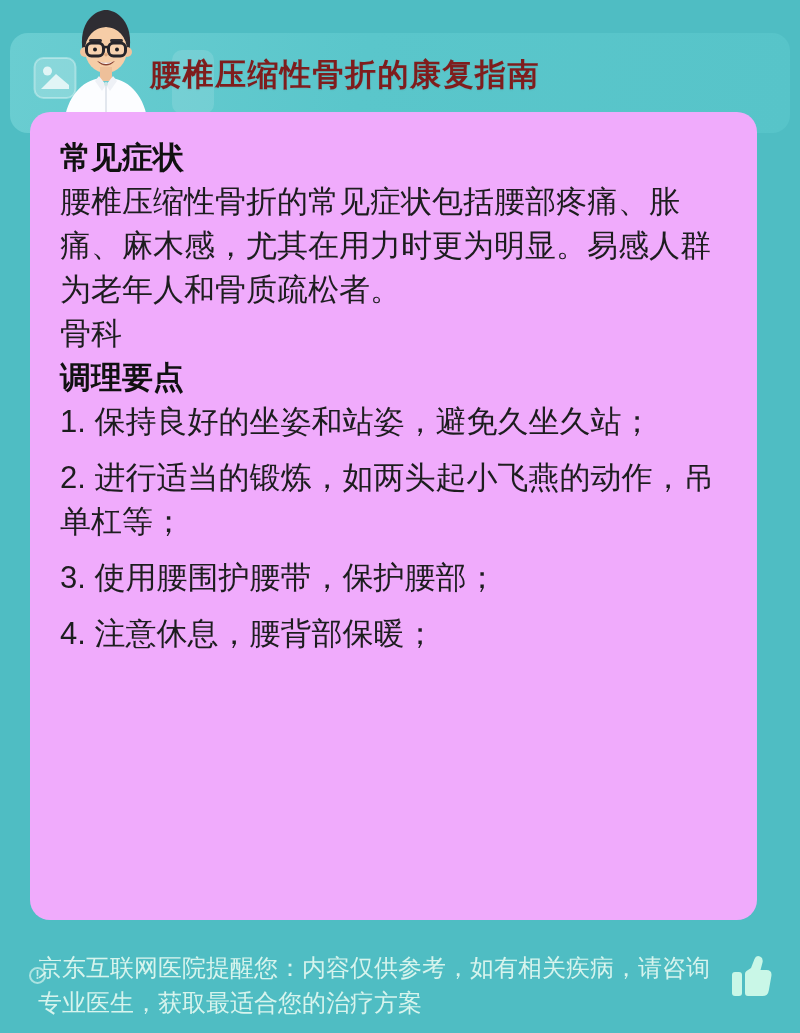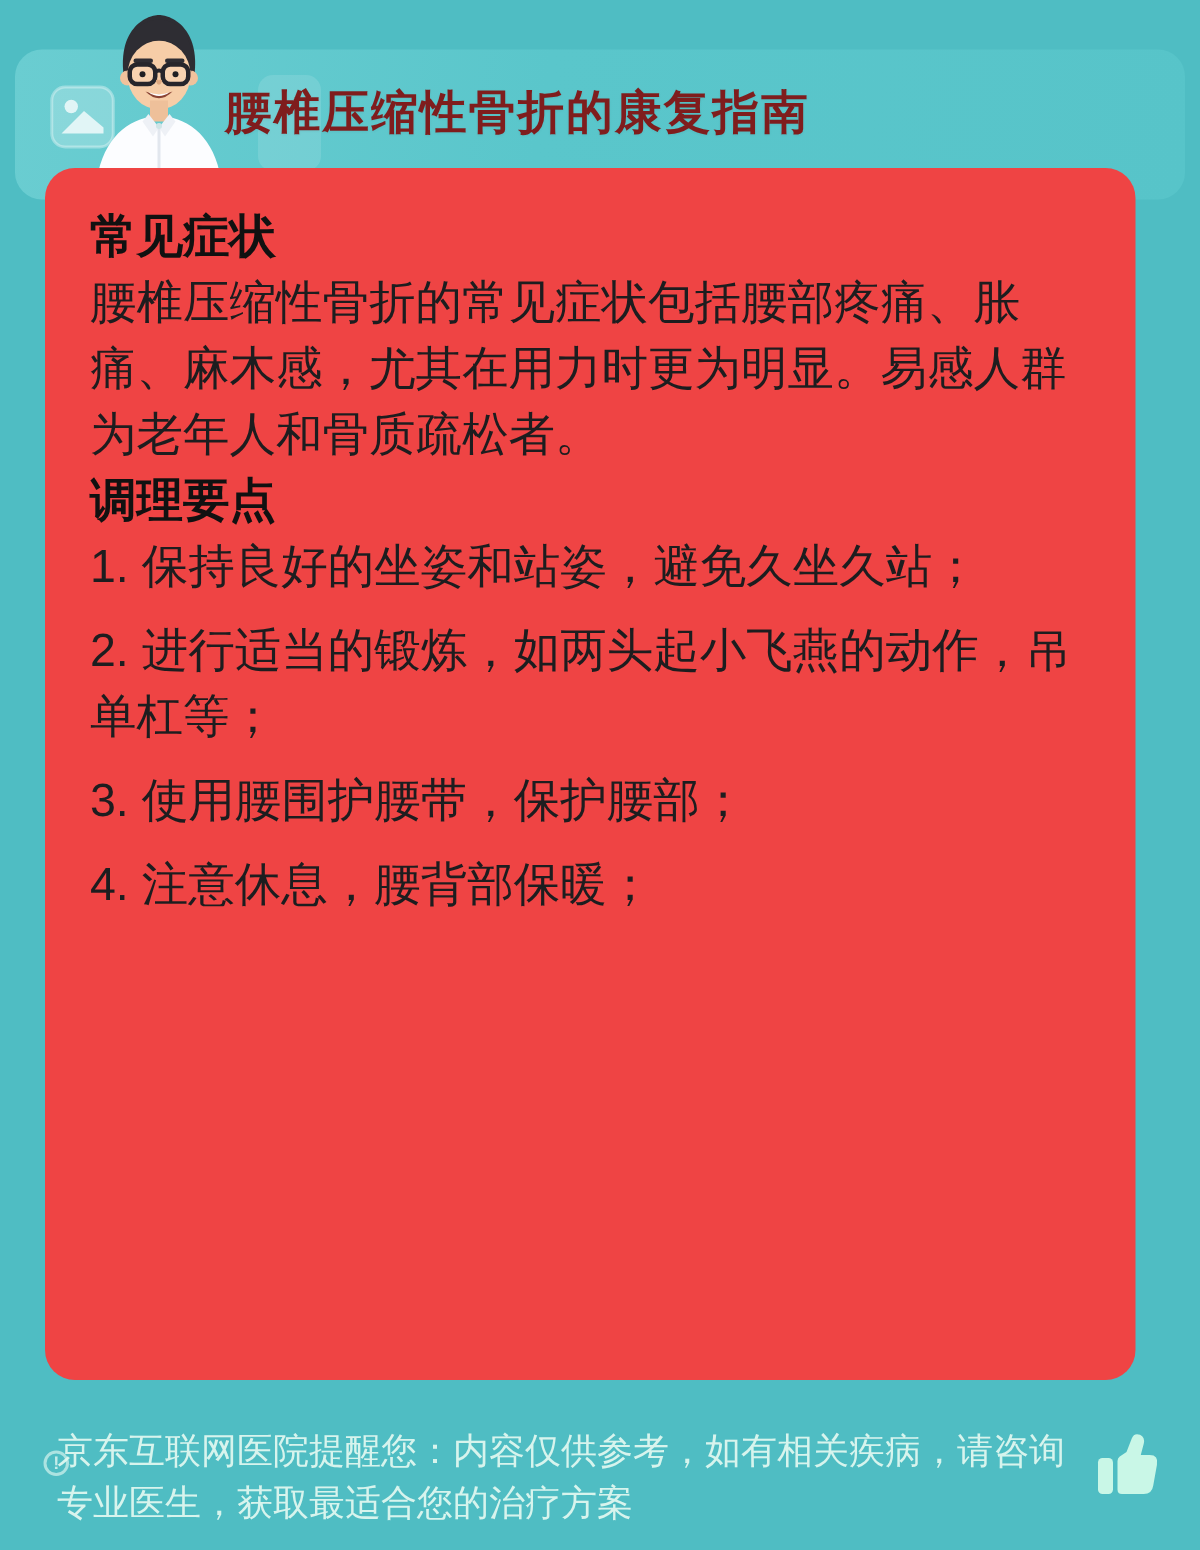--- a/index.html
+++ b/index.html
@@ -47,21 +47,21 @@
     text-shadow: 0 1px 2px rgba(0,0,0,0.06);
   }
 
   
   .card {
     position: absolute;
     left: 30px; top: 112px;
     width: 727px; height: 808px;
     box-sizing: border-box;
     padding: 24px 30px 28px 30px;
-    background: #ef4444;
+    background: #f0abfc;
     border-radius: 20px;
     color: #1d1d1f;
   }
   .card h2 {
     margin: 0;
     font-size: 31px;
     line-height: 44px;
     font-weight: bold;
     color: #111111;
   }
@@ -169,20 +169,21 @@
       <circle cx="48" cy="78" r="2" fill="#cfe4e6"></circle>
     </svg>
   </div>
 
   <div class="band-title">腰椎压缩性骨折的康复指南</div>
 
   <div class="card">
     <h2 class="h-symptoms">常见症状</h2>
     <p class="p-symptoms">腰椎压缩性骨折的常见症状包括腰部疼痛、胀痛、麻木感，尤其在用力时更为明显。易感人群为老年人和骨质疏松者。</p>
 
+    <p class="p-dept">骨科</p>
 
     <h2 class="h-care">调理要点</h2>
     <ul class="care-list">
       <li>1. 保持良好的坐姿和站姿，避免久坐久站；</li>
       <li>2. 进行适当的锻炼，如两头起小飞燕的动作，吊单杠等；</li>
       <li>3. 使用腰围护腰带，保护腰部；</li>
       <li>4. 注意休息，腰背部保暖；</li>
     </ul>
   </div>
 

